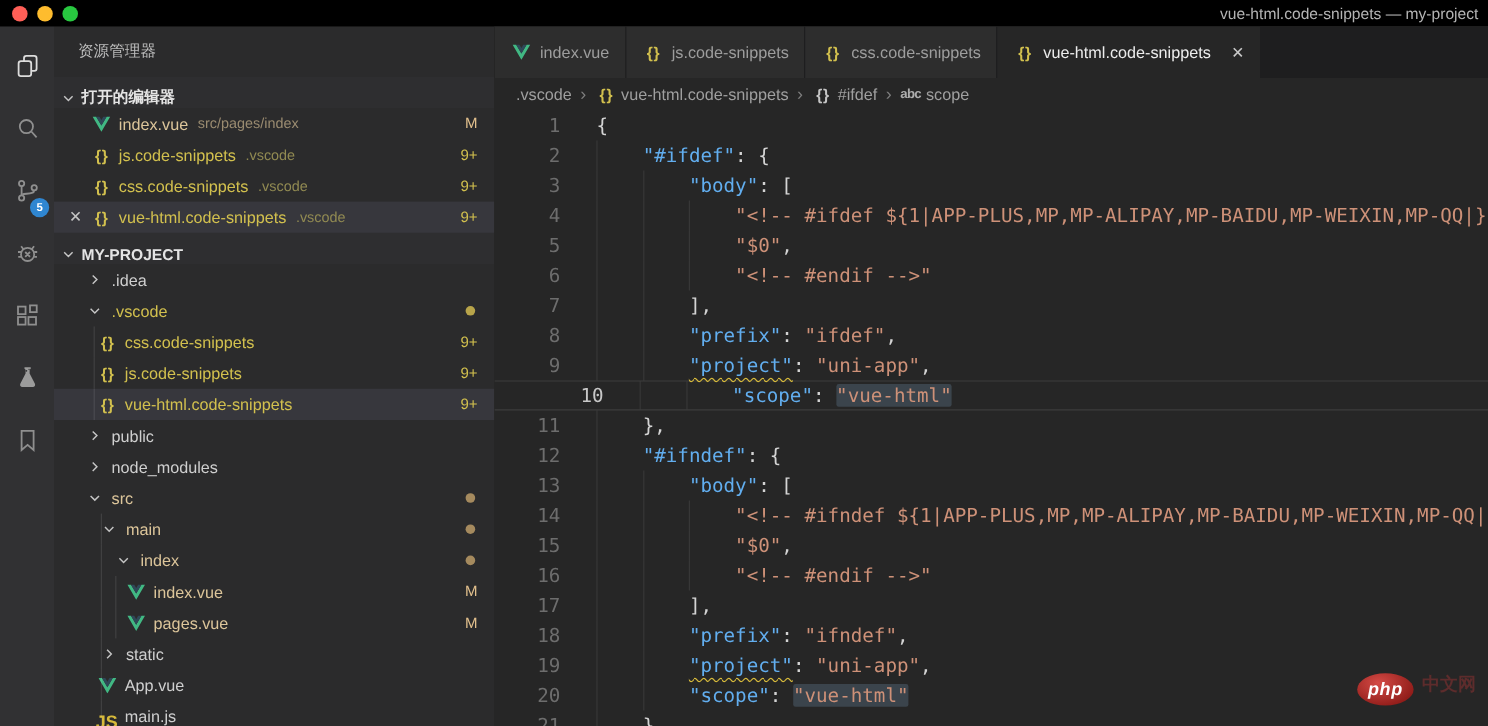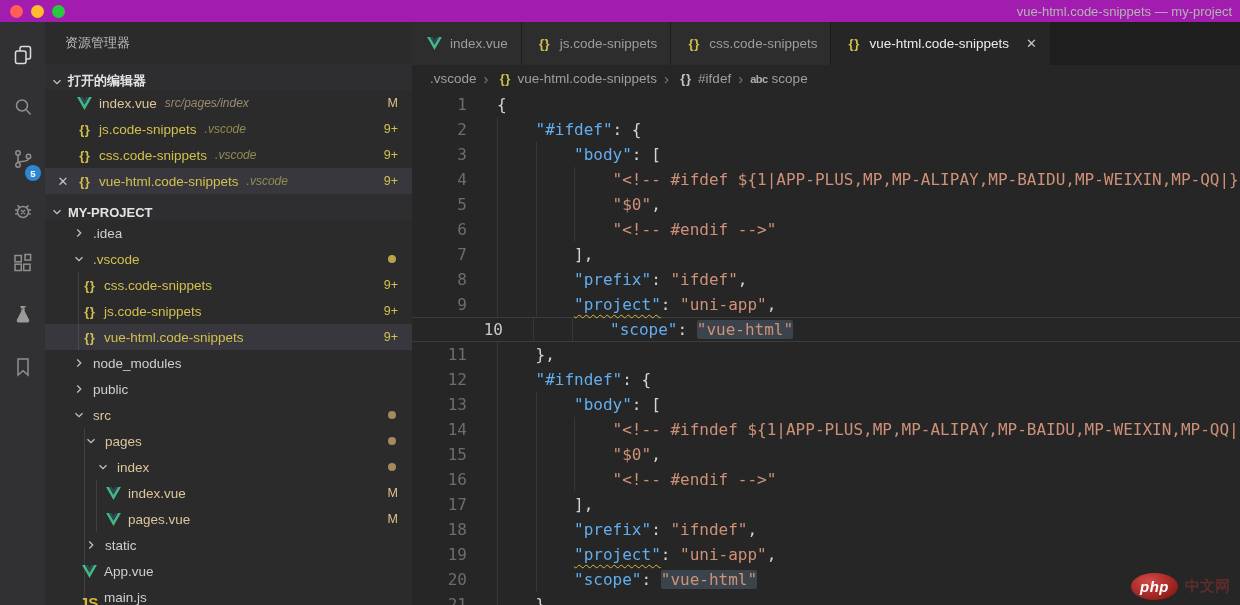--- a/index.html
+++ b/index.html
@@ -1,21 +1,21 @@
 <!DOCTYPE html>
 <html><head>
 <meta charset="utf-8">
 <style>
   * { margin:0; padding:0; box-sizing:border-box; }
   html,body { width:1240px; height:605px; overflow:hidden; }
   body { background:#262626; font-family:"Liberation Sans","DejaVu Sans",sans-serif; -webkit-font-smoothing:antialiased; }
   .app { position:relative; width:1240px; height:605px; display:flex; flex-direction:column; }
 
   
-  .titlebar { flex:0 0 22px; background:#a21caf; position:relative; display:flex; align-items:center; }
+  .titlebar { flex:0 0 22px; background:#000000; position:relative; display:flex; align-items:center; }
   .lights { display:flex; gap:8px; padding-left:10px; }
   .light { width:13px; height:13px; border-radius:50%; }
   .light.red { background:#FF5F57; } .light.yellow { background:#FEBC2E; } .light.green { background:#28C840; }
   .title-text { position:absolute; right:8px; top:50%; transform:translateY(-50%); font-size:13px; color:#b4b4b4; white-space:nowrap; }
 
   .main { flex:1; display:flex; min-height:0; }
 
   
   .activitybar { flex:0 0 45px; background:#313133; display:flex; flex-direction:column; align-items:center; padding-top:9px; }
   .ab-item { position:relative; width:45px; height:52px; display:flex; align-items:center; justify-content:center; color:#8f8f8f; }
@@ -29,21 +29,21 @@
   .chev { display:flex; width:16px; height:16px; align-items:center; justify-content:center; color:#c5c5c5; flex:0 0 16px; }
   .row { height:26px; display:flex; align-items:center; position:relative; flex:0 0 26px; }
   .row.active, .row.selected { background:#37373d; }
   .oe-slot { width:30px; flex:0 0 30px; text-align:center; color:#c4c4c4; font-size:13px; padding-left:6px; }
   .fi { display:flex; align-items:center; justify-content:center; width:18px; flex:0 0 18px; }
   .braces-yellow { color:#D2C04E; font-weight:bold; font-size:13px; letter-spacing:-1px; }
   .braces-gray { color:#c5c5c5; font-weight:bold; font-size:13px; letter-spacing:-1px; }
   .js-icon { color:#D7BA3A; font-weight:bold; font-size:15px;margin-top:10px; }
   .label { margin-left:6px; white-space:nowrap; }
   .label.tan { color:#DCC59A; } .label.yellow { color:#D2C04E; }
-  .desc { margin-left:8px; font-size:12px; color:#8a8a8a; white-space:nowrap;font-style:italic; }
+  .desc { margin-left:8px; font-size:12px; color:#8a8a8a; white-space:nowrap; }
   .desc.tan { color:#9a8b70; } .desc.yellow { color:#918a52; }
   .spacer { flex:1; }
   .badge { margin-right:14px; font-size:12.5px; }
   .badge.tan { color:#E2C08D; } .badge.yellow { color:#D2C04E; }
   .dot { width:8px; height:8px; border-radius:50%; margin-right:16px; }
   .dot.tan { background:#a58a5e; } .dot.yellow { background:#b8a44a; }
   .tguide { position:absolute; top:0; bottom:0; width:1px; background:rgba(255,255,255,0.10); }
 
   
   .editorgroup { flex:1; min-width:0; display:flex; flex-direction:column; background:#262626; position:relative; }
@@ -62,21 +62,21 @@
   .ln { flex:0 0 55px; width:55px; text-align:right; padding-right:30px; color:#6d6d6d; box-sizing:content-box; }
   .current .ln { color:#c8c8c8;padding-left:36px; }
   .lt { position:relative; }
   .ind { display:inline-block; width:4ch; height:25px; vertical-align:top; border-left:1px solid rgba(255,255,255,0.08); }
   .current .ind { height:23px; }
   .tk-p { color:#d4d4d4; } .tk-k { color:#62AEEF; } .tk-s { color:#CE9178; }
   .sq { text-decoration:underline; text-decoration-style:wavy; text-decoration-color:#D7BA3A; text-decoration-thickness:1px; text-underline-offset:4px; }
   .hl { background:rgba(110,140,165,0.30); border-radius:2px; }
 
   
-  .watermark { position:absolute; right:10px; bottom:5px; display:flex; align-items:center; gap:7px; }
+  .watermark { position:absolute; right:10px; bottom:17px; display:flex; gap:7px; }
   .php-logo { width:47px; height:27px; border-radius:50%; background:radial-gradient(ellipse at 38% 30%, #d44a45, #8e1b18 78%); display:flex; align-items:center; justify-content:center; color:#fff; font-weight:bold; font-style:italic; font-size:15px; letter-spacing:0.5px; }
   .php-text { color:#5d2c2c; font-size:15px; font-weight:bold; }
 </style>
 </head>
 <body>
 
 <div class="app">
 
   <div class="titlebar">
     <div class="lights">
@@ -255,53 +255,53 @@
             <span class="spacer"></span>
             <span class="badge yellow">9+</span>
           </div>
           <div class="row">
             <span style="width:26px;flex:0 0 26px"></span>
             <span class="chev">
               <svg width="14" height="14" viewBox="0 0 16 16" style="transform:rotate(-90deg)">
                 <path d="M4 6l4 4 4-4" fill="none" stroke="currentColor" stroke-width="1.4"></path>
               </svg>
             </span>
+            <span class="label ">public</span>
+            <span class="spacer"></span>
+          </div>
+          <div class="row">
+            <span style="width:26px;flex:0 0 26px"></span>
+            <span class="chev">
+              <svg width="14" height="14" viewBox="0 0 16 16" style="transform:rotate(-90deg)">
+                <path d="M4 6l4 4 4-4" fill="none" stroke="currentColor" stroke-width="1.4"></path>
+              </svg>
+            </span>
             <span class="label ">node_modules</span>
             <span class="spacer"></span>
           </div>
           <div class="row">
             <span style="width:26px;flex:0 0 26px"></span>
             <span class="chev">
-              <svg width="14" height="14" viewBox="0 0 16 16" style="transform:rotate(-90deg)">
-                <path d="M4 6l4 4 4-4" fill="none" stroke="currentColor" stroke-width="1.4"></path>
-              </svg>
-            </span>
-            <span class="label ">public</span>
-            <span class="spacer"></span>
-          </div>
-          <div class="row">
-            <span style="width:26px;flex:0 0 26px"></span>
-            <span class="chev">
               <svg width="14" height="14" viewBox="0 0 16 16">
                 <path d="M4 6l4 4 4-4" fill="none" stroke="currentColor" stroke-width="1.4"></path>
               </svg>
             </span>
             <span class="label tan">src</span>
             <span class="spacer"></span>
             <span class="dot tan"></span>
           </div>
           <div class="row">
             <span class="tguide" style="left:39px"></span>
             <span style="width:38px;flex:0 0 38px"></span>
             <span class="chev">
               <svg width="14" height="14" viewBox="0 0 16 16">
                 <path d="M4 6l4 4 4-4" fill="none" stroke="currentColor" stroke-width="1.4"></path>
               </svg>
             </span>
-            <span class="label tan">pages</span>
+            <span class="label tan">main</span>
             <span class="spacer"></span>
             <span class="dot tan"></span>
           </div>
           <div class="row">
             <span class="tguide" style="left:39px"></span>
             <span style="width:50px;flex:0 0 50px"></span>
             <span class="chev">
               <svg width="14" height="14" viewBox="0 0 16 16">
                 <path d="M4 6l4 4 4-4" fill="none" stroke="currentColor" stroke-width="1.4"></path>
               </svg>

